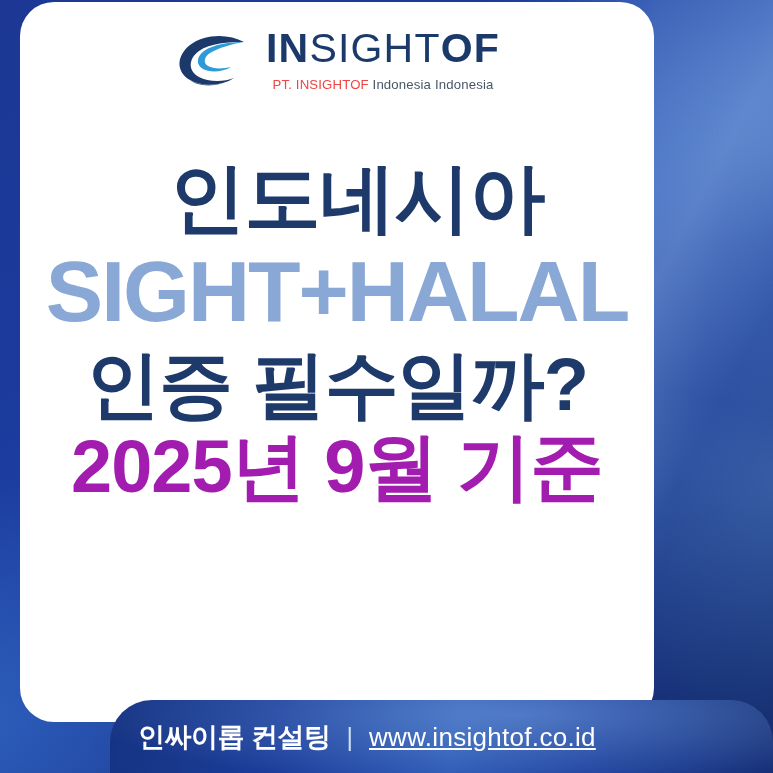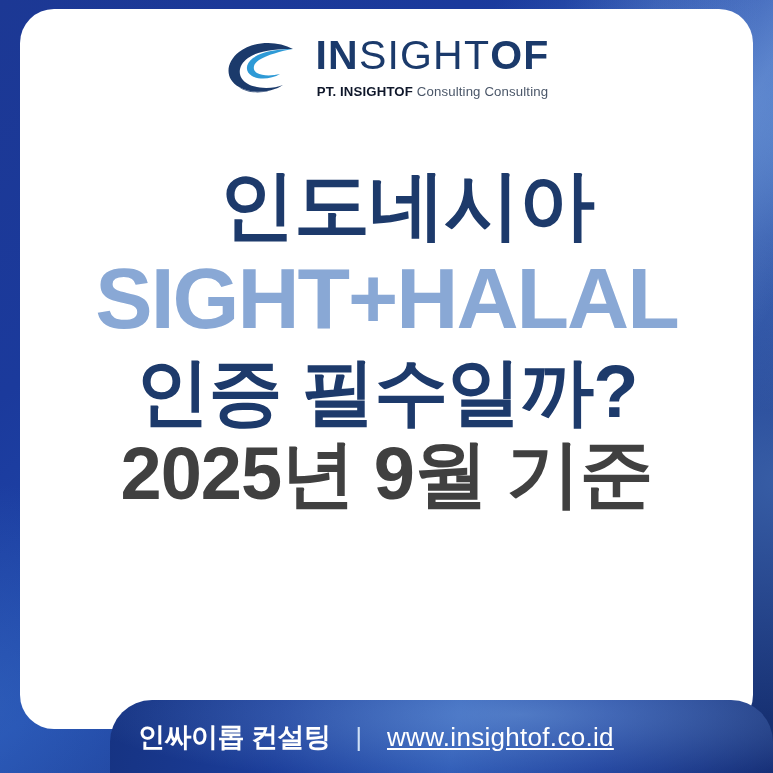--- a/index.html
+++ b/index.html
@@ -33,22 +33,22 @@
     background:
       linear-gradient(118deg, rgba(255,255,255,0.00) 55%, rgba(190,220,250,0.22) 68%, rgba(255,255,255,0.00) 79%),
       linear-gradient(100deg, rgba(255,255,255,0.00) 62%, rgba(170,210,245,0.12) 72%, rgba(255,255,255,0.00) 84%);
     pointer-events: none;
   }
 
   
   .card {
     position: absolute;
     left: 20px;
-    top: 9px;
-    width: 733px;
+    top: 2px;
+    width: 634px;
     height: 720px;
     background: #ffffff;
     border-radius: 34px;
     overflow: hidden;
   }
 
   
   .logo-block {
     position: absolute;
     left: 0;
@@ -84,21 +84,21 @@
   }
   .wm-bold   { font-weight: 700; }
   .wm-light  { font-weight: 300; }
   .tagline {
     margin-top: 9px;
     font-size: 13.2px;
     color: #3c4a60;
     letter-spacing: 0.15px;
     white-space: nowrap;
   }
-  .tag-bold { font-weight: 700; color: #0f172a; }
+  .tag-bold { font-weight: 400; color: #ef4444; }
   .tag-reg  { font-weight: 400; color: #4a5668; }
 
   
   .headline {
     position: absolute;
     left: 0;
     right: 0;
     top: 158px;
     text-align: center;
   }
@@ -121,21 +121,21 @@
     letter-spacing: -2px;
     margin-bottom: 14px;
   }
   .hl-3 {
     font-size: 74px;
     color: #1d3a6b;
     margin-bottom: 6px;
   }
   .hl-4 {
     font-size: 74px;
-    color: #404040;
+    color: #a21caf;
     margin-top: 8px;
   }
 
   
   .footer-bar {
     position: absolute;
     left: 110px;
     right: 0;
     bottom: 0;
     height: 73px;
@@ -146,21 +146,21 @@
       linear-gradient(100deg, #163382 0%, #1b3d9a 26%, #2b57b4 52%, #1d3f9c 74%, #152e76 100%);
     display: flex;
     align-items: center;
     padding-left: 28px;
     box-sizing: border-box;
     overflow: hidden;
   }
   .footer-inner {
     display: flex;
     align-items: baseline;
-    gap: 9px;
+    gap: 0;
     white-space: nowrap;
   }
   .footer-brand {
     font-size: 27px;
     font-weight: 800;
     color: #ffffff;
     letter-spacing: -0.5px;
   }
   .footer-sep {
     font-size: 25px;
@@ -188,21 +188,21 @@
       <div class="logo-inner">
 
         <svg class="logo-mark" viewBox="0 0 78 58" aria-hidden="true">
           <path d="M70 11 C54 2, 30 3, 16 14 C2 25, 2 41, 16 49 C28 56, 48 55, 60 47 C50 51, 34 51, 25 46 C14 40, 14 28, 25 20 C36 12, 55 11, 70 11 Z" fill="#1b3a6b"></path>
           <path d="M70 11 C56 11, 40 13, 30 20 C22 26, 22 34, 29 38 C36 42, 49 41, 57 36 C49 38, 39 38, 34 35 C29 32, 30 26, 36 22 C44 17, 58 13, 70 11 Z" fill="#2e9ad6"></path>
           <path d="M60 47 C48 55, 28 56, 16 49 C24 56, 44 57, 60 47 Z" fill="#1b3a6b" opacity="0.85"></path>
         </svg>
 
         <div class="logo-text">
           <span class="wordmark"><span class="wm-bold">IN</span><span class="wm-light">SIGHT</span><span class="wm-bold">OF</span></span>
-          <span class="tagline"><span class="tag-bold">PT. INSIGHTOF</span><span class="tag-reg"> Consulting Consulting</span></span>
+          <span class="tagline"><span class="tag-bold">PT. INSIGHTOF</span><span class="tag-reg"> Indonesia Indonesia</span></span>
         </div>
 
       </div>
     </div>
 
     <div class="headline">
       <span class="hl hl-1">인도네시아</span>
       <span class="hl hl-2">SIGHT+HALAL</span>
       <span class="hl hl-3">인증 필수일까?</span>
       <span class="hl hl-4">2025년 9월 기준</span>

